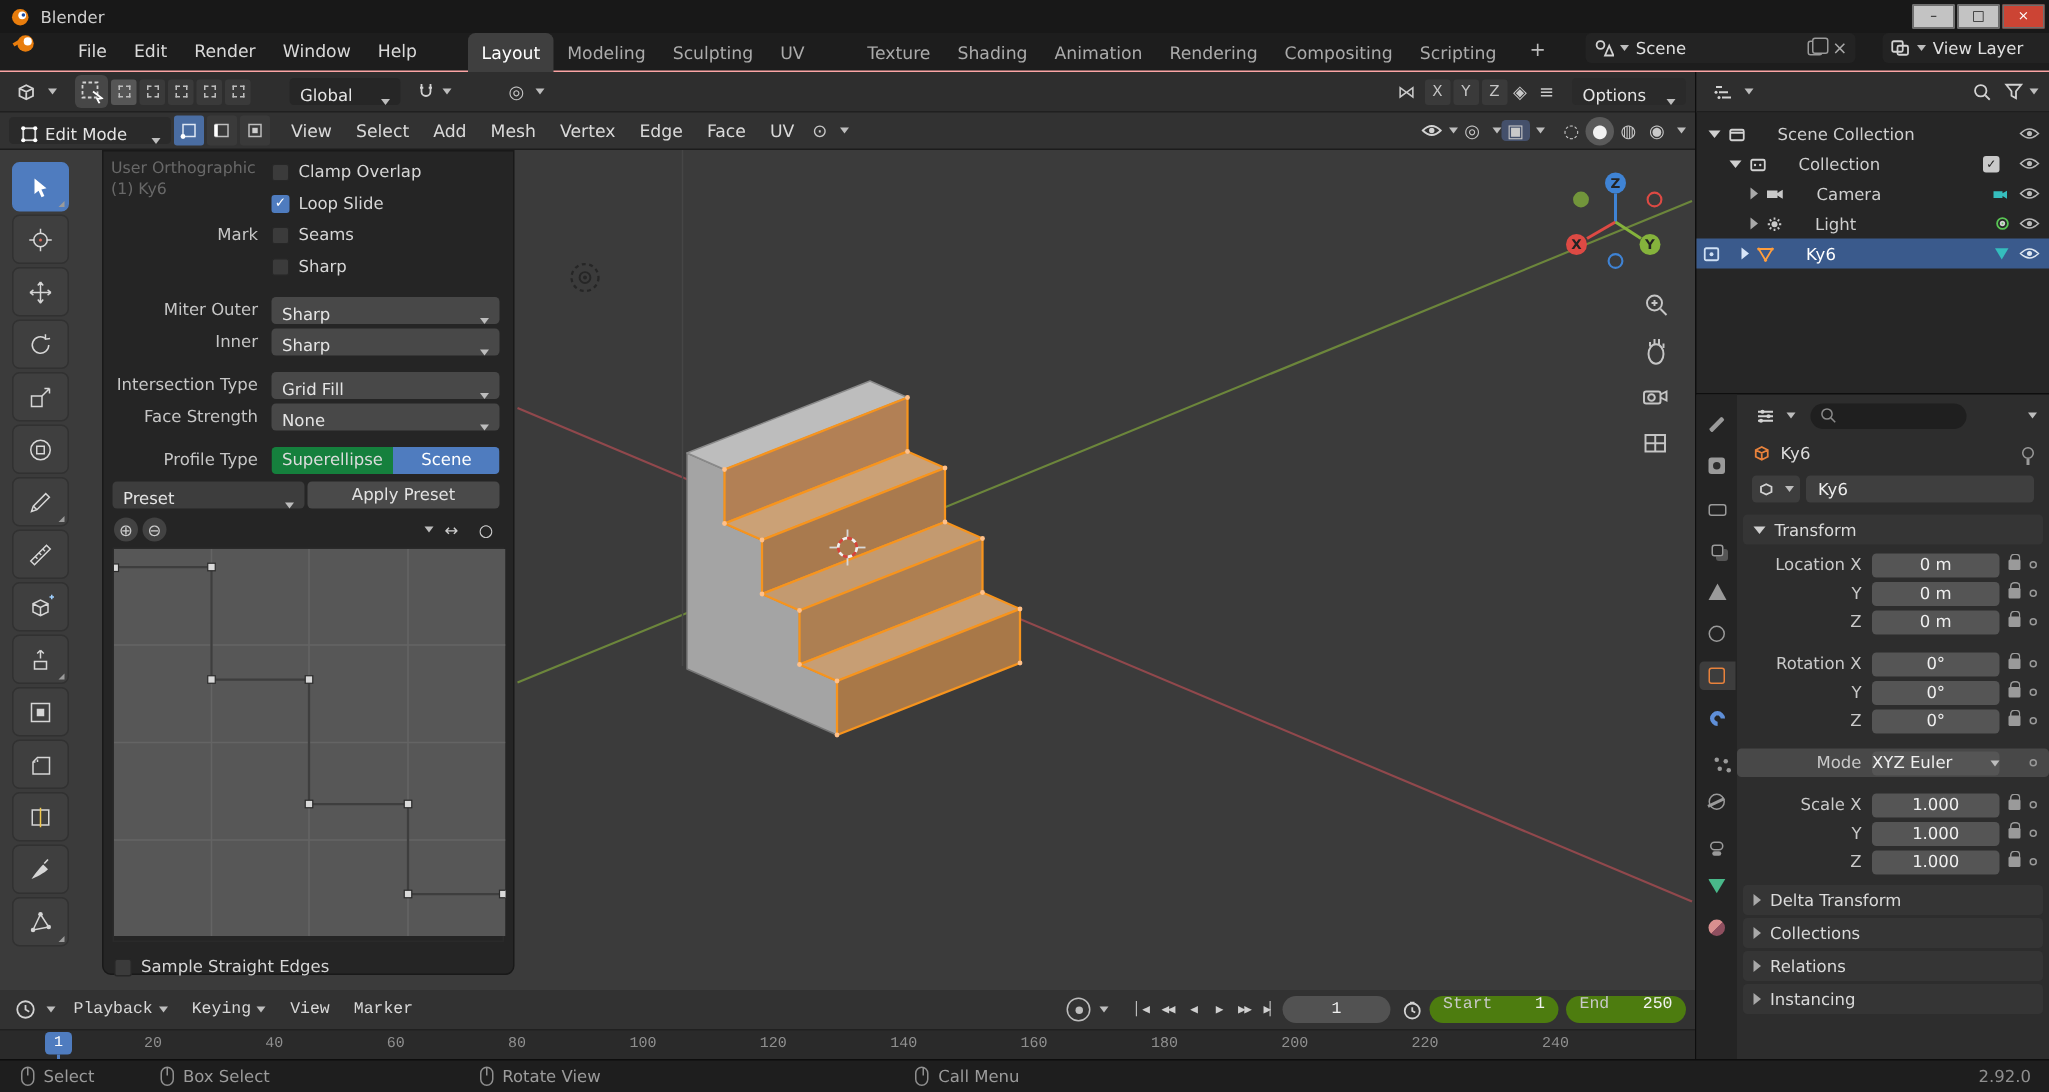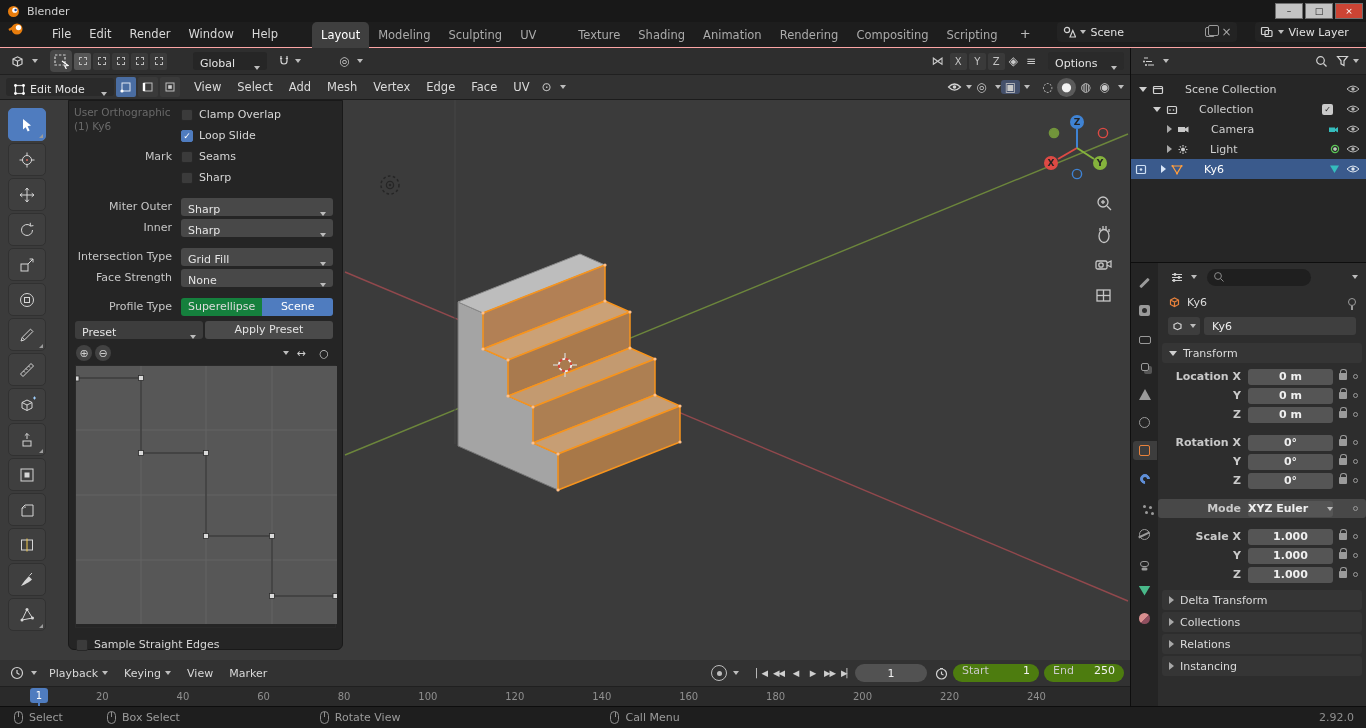--- a/index.html
+++ b/index.html
@@ -87,21 +87,21 @@
   .cw-bar{display:flex;align-items:center;height:20px;padding:0 7px;margin-top:3px;}
   .cw-btn{width:16px;height:16px;border-radius:8px;background:#424242;color:#cdcdcd;display:inline-flex;align-items:center;justify-content:center;font-size:11px;margin-right:3px;}
   .cw-right{margin-left:auto;display:flex;align-items:center;gap:4px;}
   .curve-wrap{margin:2px 6px 0 6px;border:1px solid #2a2a2a;}
   .sample-row{margin-top:6px;padding-left:7px;}
 
   
   .gz-label{font-size:9px;font-weight:bold;fill:#242424;}
 
   
-  .timeline{position:absolute;left:0;top:660px;width:1130px;height:46px;background:#323232;}
+  .timeline{position:absolute;left:0;top:660px;width:1130px;height:46px;background:#323232;font-family:Liberation Mono, monospace;}
   .tl-header{height:26px;display:flex;align-items:center;padding:0 6px;}
   .tl-menu{padding:0 8px;color:#d8d8d8;display:inline-flex;align-items:center;}
   .tl-menu:not(.chev) .chev-i{display:none;}
   .pb-btn{min-width:17px;height:16px;display:flex;align-items:center;justify-content:center;color:#cfcfcf;font-size:8.5px;letter-spacing:-1px;}
   .rec-btn{width:16px;height:16px;border-radius:8px;border:1.4px solid #bdbdbd;margin-right:2px;display:flex;align-items:center;justify-content:center;}
   .rec-btn i{width:5px;height:5px;border-radius:3px;background:#bdbdbd;}
   .frame-field{width:72px;height:18px;background:#525252;border-radius:9px;display:flex;align-items:center;justify-content:center;color:#f1f1f1;margin-left:auto;}
   .range-field{height:18px;background:#4d7c0f;border-radius:9px;display:flex;align-items:flex-start;padding:0 9px;margin-left:5px;color:#c9c9c9;gap:14px;}
   .range-field b{font-weight:normal;color:#f1f1f1;margin-left:auto;}
   .tl-ruler{position:relative;height:20px;background:#2a2a2a;border-top:1px solid #202020;}
@@ -143,21 +143,21 @@
   .props-body{flex:1;display:flex;flex-direction:column;overflow:hidden;}
   .props-header{height:28px;display:flex;align-items:center;padding:0 8px;gap:6px;}
   .search-pill{flex:0 0 104px;height:17px;background:#1f1f1f;border-radius:9px;display:flex;align-items:center;padding-left:6px;}
   .crumb{height:22px;display:flex;align-items:center;padding:0 10px;gap:6px;color:#dcdcdc;}
   .pin{width:8px;height:8px;border:1.5px solid #9a9a9a;border-radius:50%;position:relative;margin-left:auto;}
   .pin:after{content:"";position:absolute;left:2px;top:7px;width:1.5px;height:4px;background:#9a9a9a;}
   .name-row{display:flex;align-items:center;margin:4px 10px 6px 10px;gap:4px;}
   .obj-dd{height:18px;background:#3d3d3d;border-radius:3px;display:flex;align-items:center;padding:0 4px;gap:3px;}
   .name-field{flex:1;height:18px;background:#3f3f3f;border-radius:3px;display:flex;align-items:center;padding-left:8px;color:#ededed;}
   .sect{height:20px;background:#353535;border-radius:3px;margin:2px 4px;display:flex;align-items:center;padding:0 7px;gap:6px;color:#dadada;}
-  .trows{padding:2px 0 4px 0;font-weight:bold;}
+  .trows{padding:2px 0 4px 0;}
   .trow{display:flex;align-items:center;height:19px;padding:0 8px 0 0;}
   .trow.gap{margin-top:9px;}
   .tlabel{width:90px;text-align:right;color:#c9c9c9;padding-right:7px;}
   .tfield{flex:1;height:16px;background:#555;border-radius:3px;display:flex;align-items:center;justify-content:center;color:#efefef;}
   .trow:not(.dd) .dd-chev{display:none;}
   .trow.dd .lock-icon{visibility:hidden;}
   .lock-icon{width:8px;height:7px;background:#9a9a9a;border-radius:1px;position:relative;margin-left:6px;}
   .lock-icon:before{content:"";position:absolute;top:-4px;left:1px;width:5px;height:4px;border:1.2px solid #9a9a9a;border-bottom:none;border-radius:3px 3px 0 0;}
   .anim-dot{width:5px;height:5px;border:1px solid #9a9a9a;border-radius:50%;margin-left:6px;}
 

